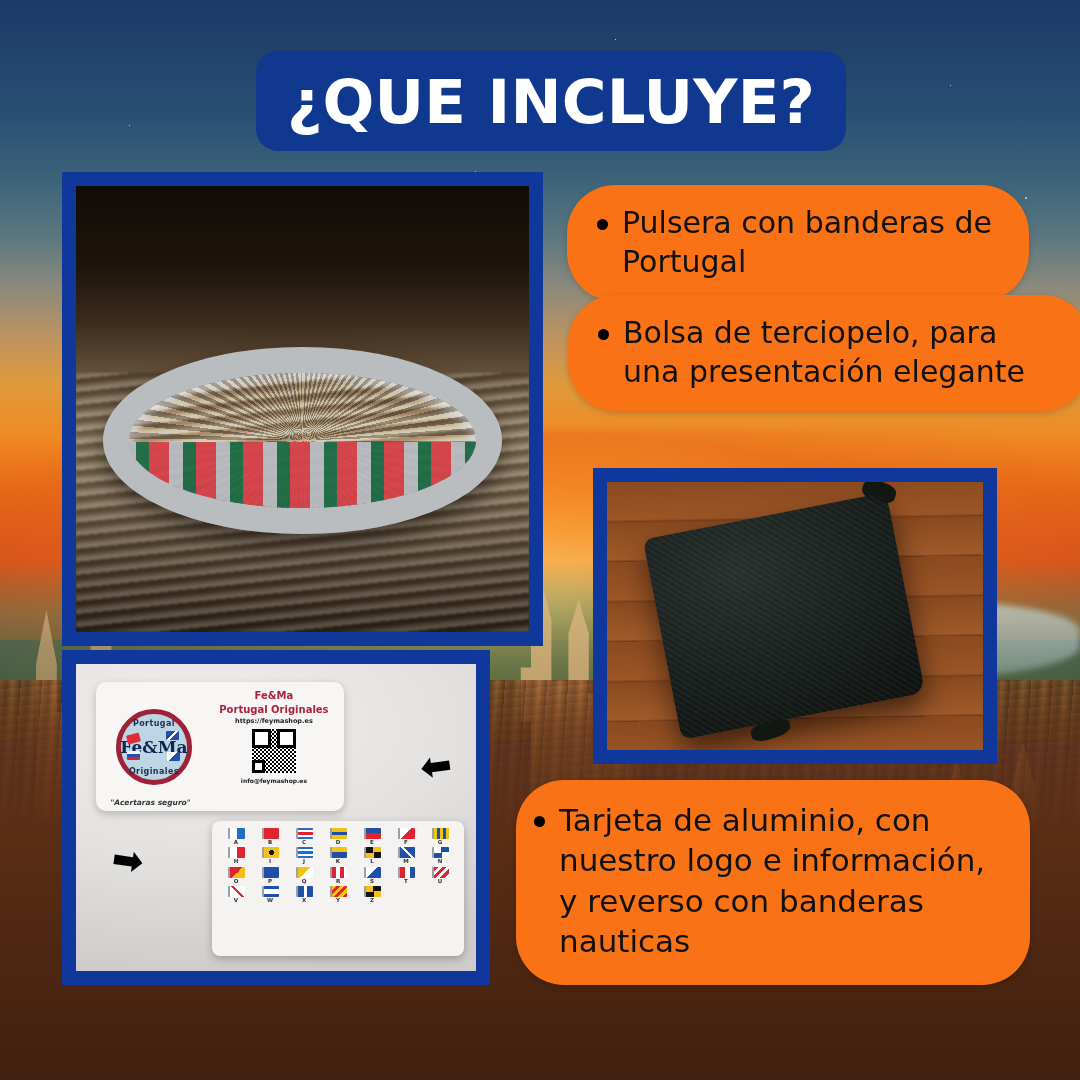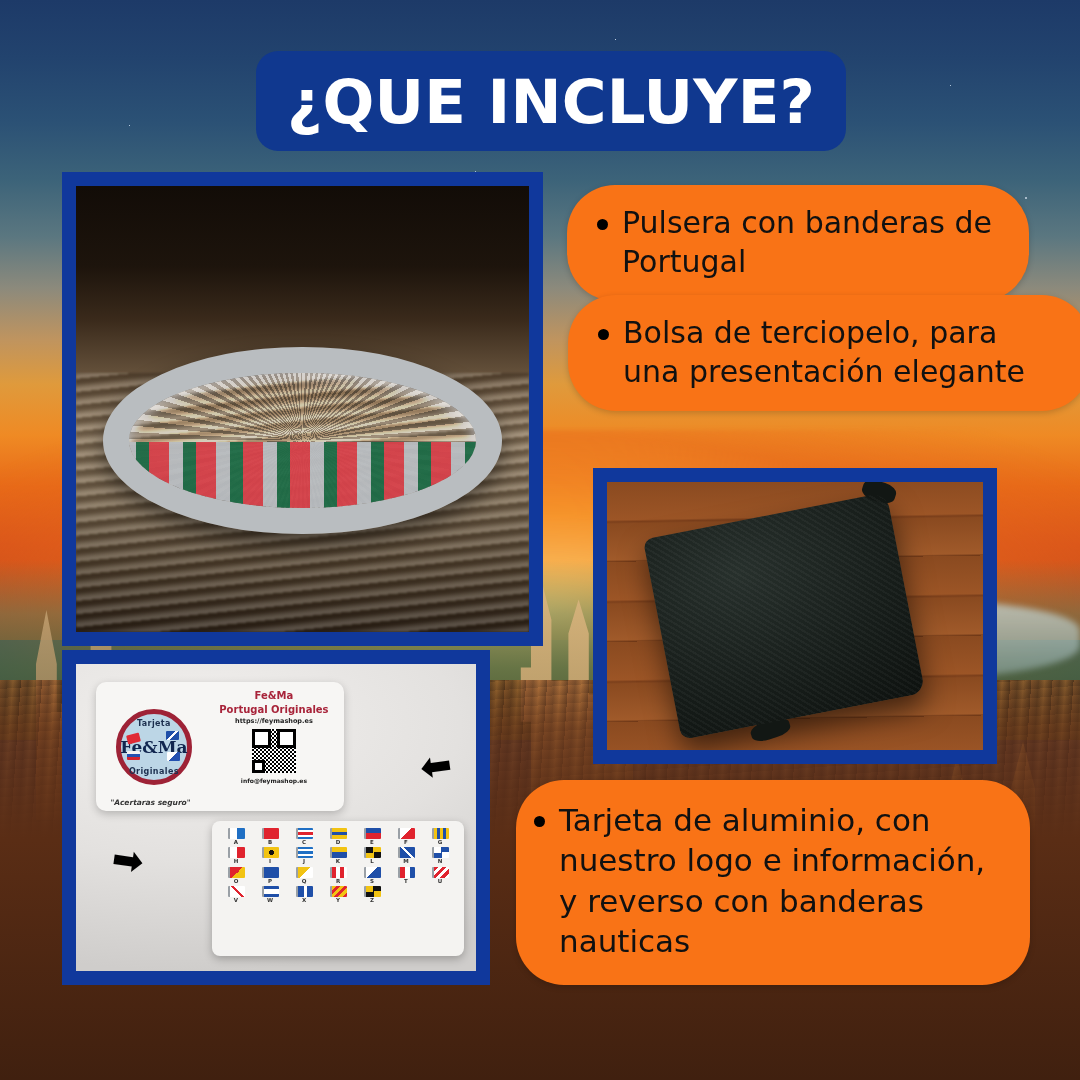--- a/index.html
+++ b/index.html
@@ -306,21 +306,21 @@
   </div>
 </div>
 
 <div class="frame" id="card-frame">
   <div class="photo">
     <div class="marble"></div>
 
     <div class="biz-card">
       <div class="biz-logo">
         <div class="logo-circle">
-          <span class="logo-top">Tarjeta</span>
+          <span class="logo-top">Portugal</span>
           <span class="logo-main">Fe&amp;Ma</span>
           <span class="logo-bottom">Originales</span>
           <span class="logo-flag lf1"></span>
           <span class="logo-flag lf2"></span>
           <span class="logo-flag lf3"></span>
           <span class="logo-flag lf4"></span>
         </div>
       </div>
       <div class="biz-right">
         <div class="biz-brand">Fe&amp;Ma</div>

